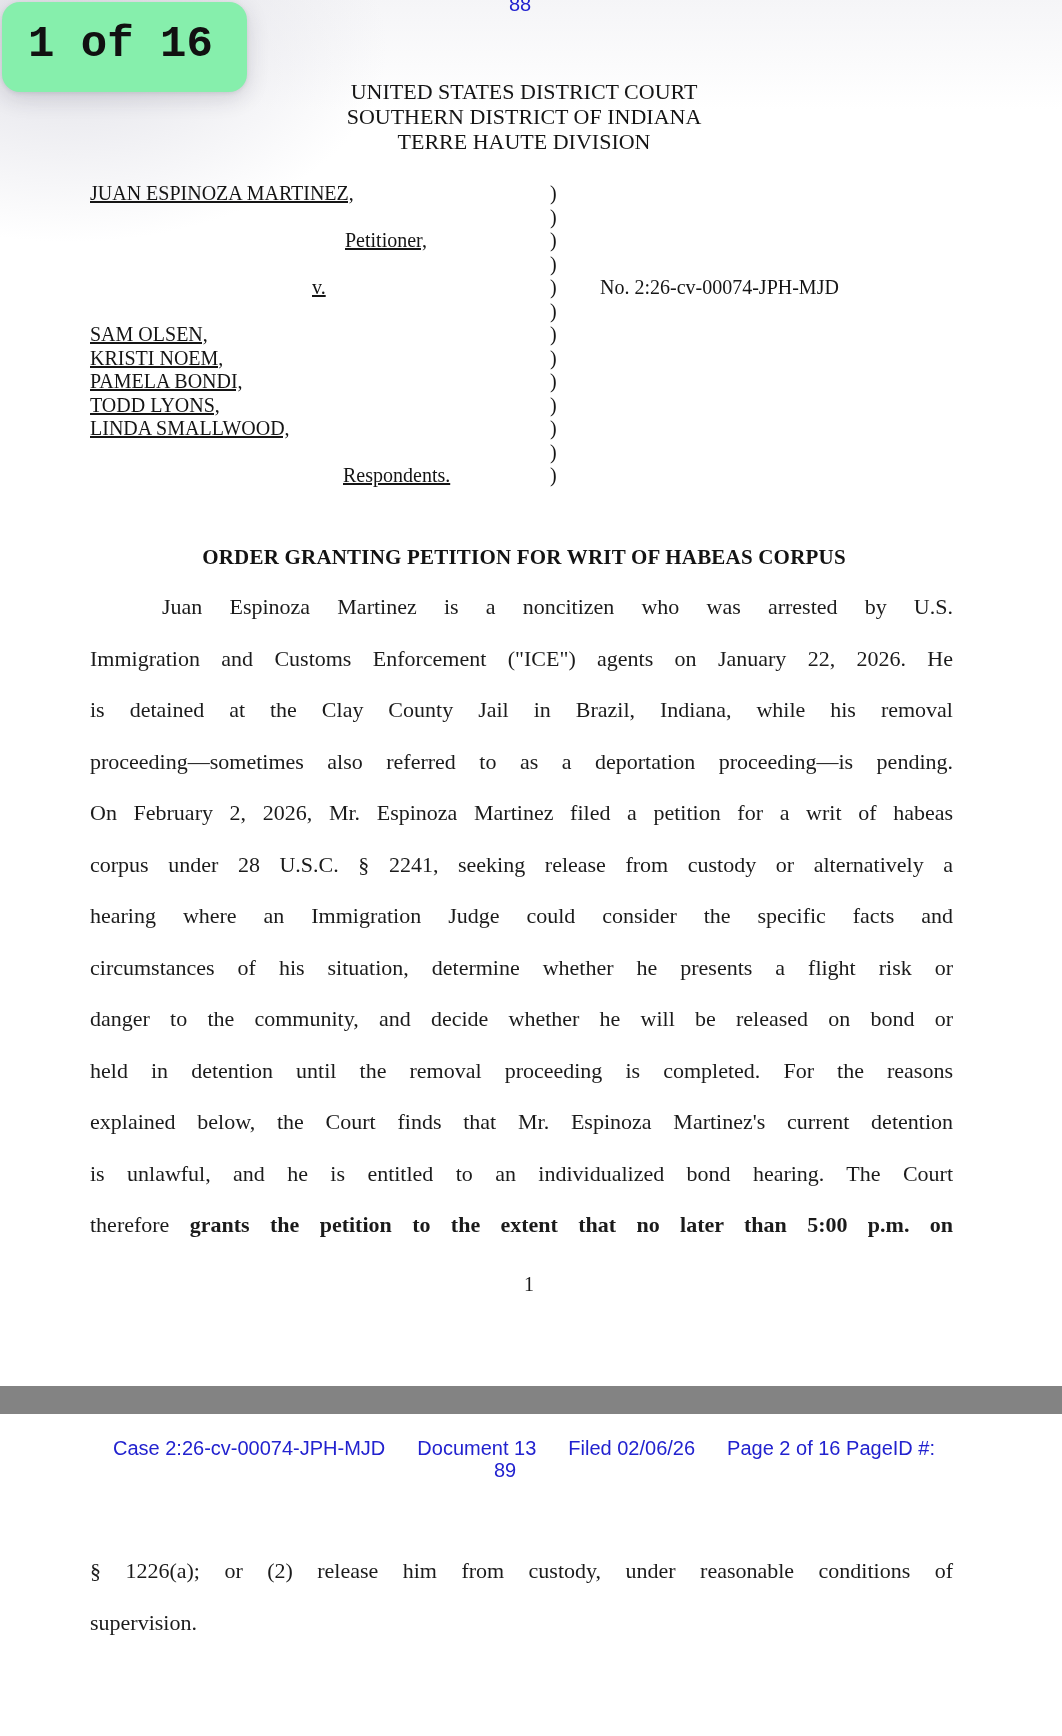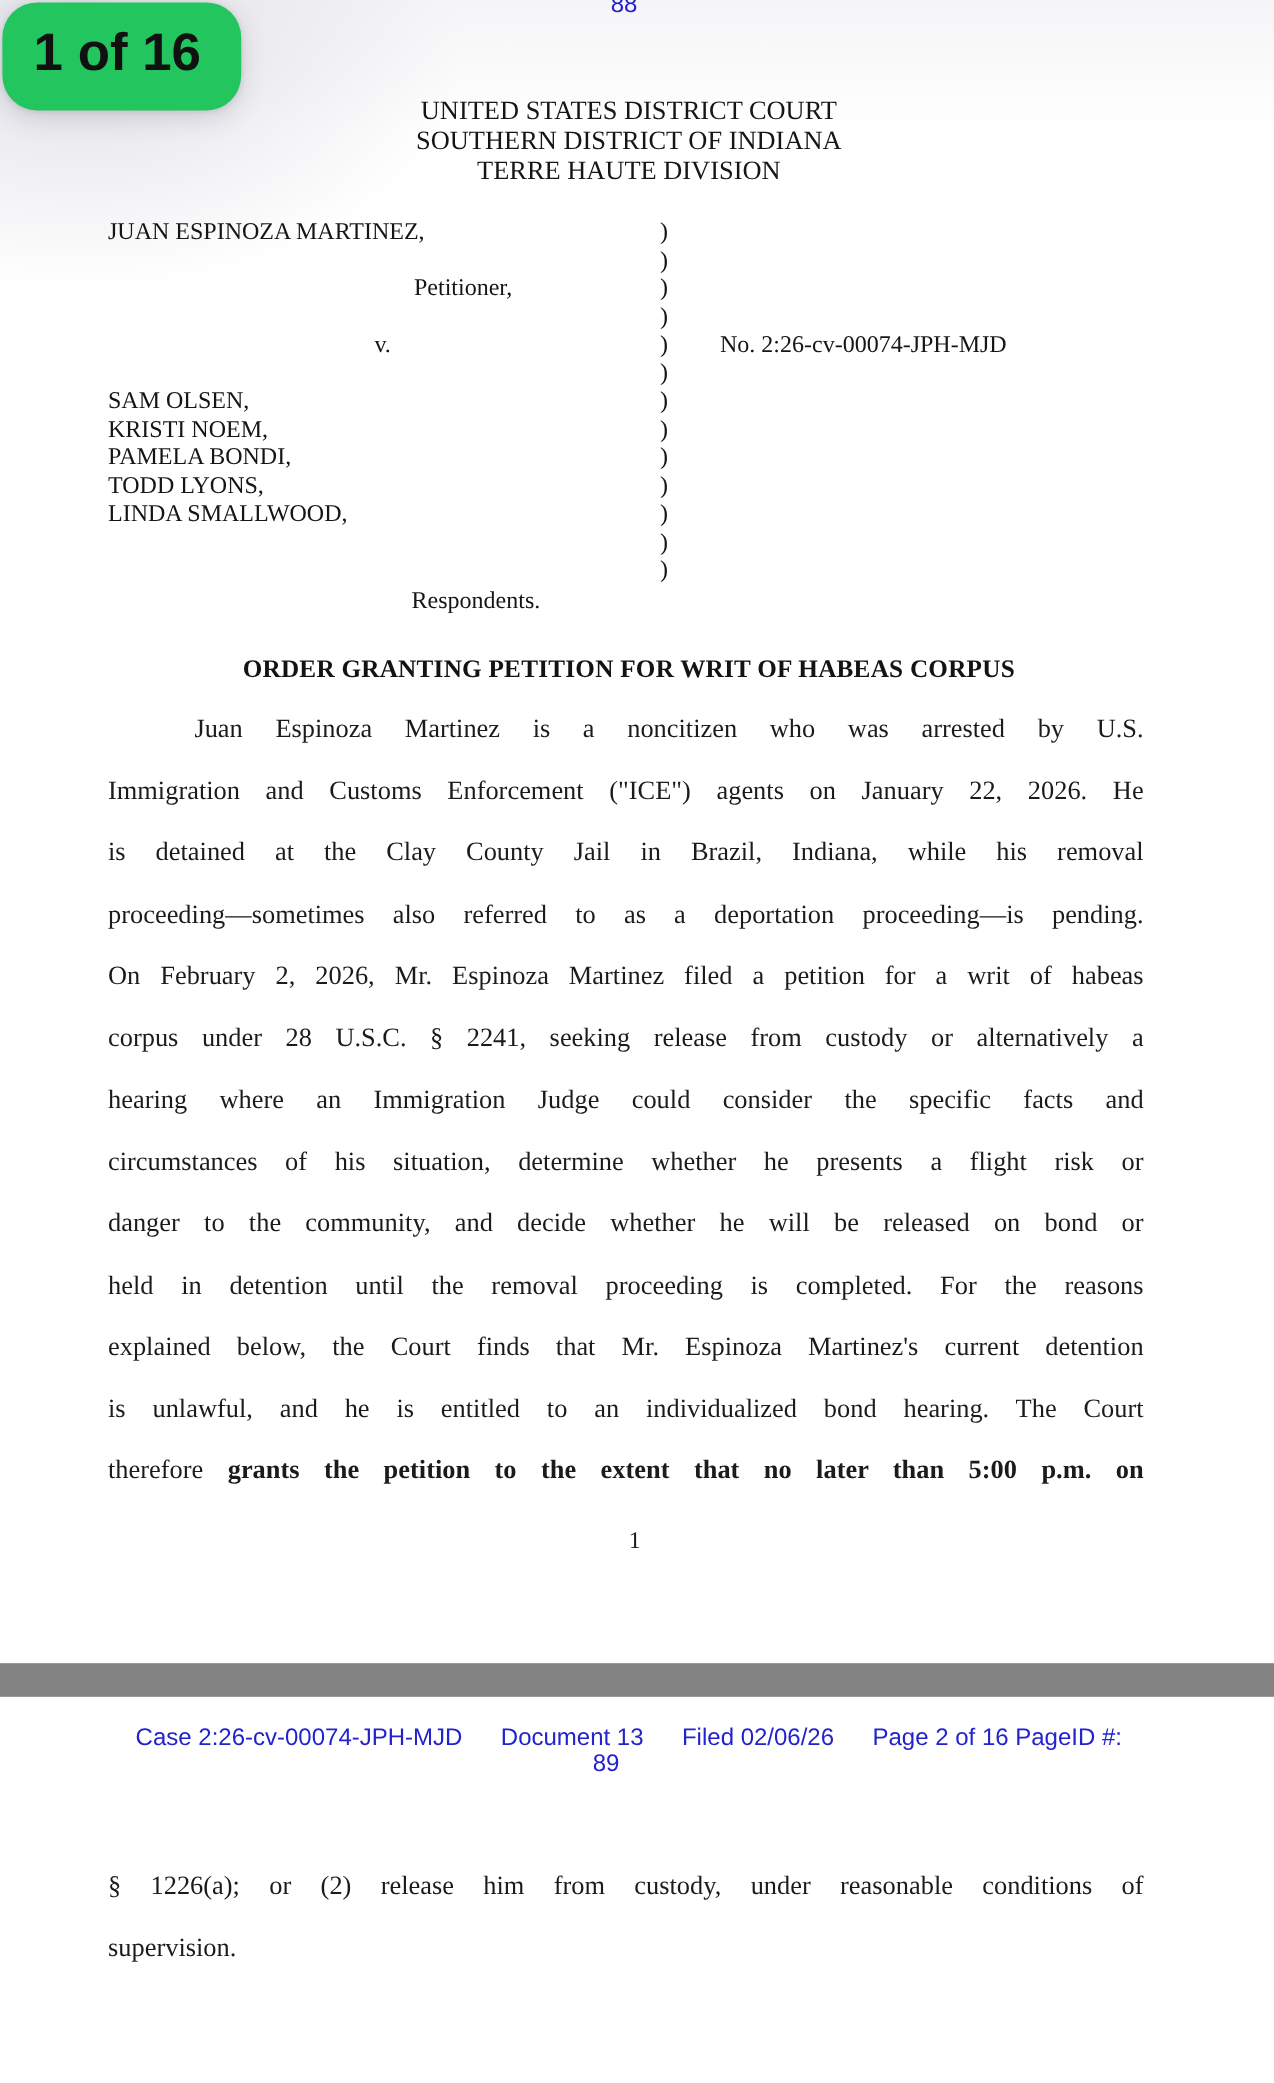--- a/index.html
+++ b/index.html
@@ -13,41 +13,41 @@
   }
   .abs{position:absolute;}
   
   .top-tint{top:0;left:0;width:1062px;height:110px;
     background:linear-gradient(180deg, rgba(233,233,238,0.45), rgba(233,233,238,0));}
   .corner-glow{top:-50px;left:-60px;width:460px;height:300px;
     background:radial-gradient(ellipse at 28% 32%, rgba(224,224,231,0.95), rgba(224,224,231,0) 68%);}
   
   .badge{
     top:2px;left:2px;
-    background:#22c55e;
-    border-radius:29px;
+    background:#86efac;
+    border-radius:18px;
     padding:18px 34px 24px 26px;
     box-shadow:0 6px 22px rgba(40,40,60,0.16), 0 1px 4px rgba(40,40,60,0.10);
-    font-family:Liberation Sans, sans-serif;
+    font-family:Liberation Mono, monospace;
     font-size:44px;font-weight:600;color:#111;
     line-height:1.1;
   }
   
   .blue{color:#2222cf;font-family:"Liberation Sans", sans-serif;}
   .pageid-top{top:-7px;left:0;width:100%;text-align:center;
     transform:translateX(-11px);font-size:20px;line-height:22px;}
   .court-header{top:79px;left:0;width:100%;text-align:center;transform:translateX(-7px);
     font-size:22px;line-height:25px;color:#151515;}
   
   .caption{top:182px;left:90px;width:880px;font-size:20px;color:#151515;}
   .cap-row{position:relative;height:23.5px;line-height:23.5px;}
-  .cap-left{position:absolute;left:0;white-space:nowrap;}
+  .cap-left{position:absolute;left:0;white-space:nowrap;text-decoration:underline;}
   .ind-pet{left:255px;}
   .ind-v{left:222px;}
-  .ind-resp{left:253px;margin-top:26px;}
+  .ind-resp{left:253px;}
   .cap-paren{position:absolute;left:460px;}
   .cap-right{position:absolute;left:510px;white-space:nowrap;}
   .order-title{top:545px;left:0;width:100%;text-align:center;transform:translateX(-7px);
     font-size:21px;line-height:24px;font-weight:bold;color:#131313;letter-spacing:0.2px;}
   
   .body-block{left:90px;width:863px;font-size:22px;color:#1b1b1b;}
   .p1{top:581px;}
   .p2{top:1545px;}
   .jline{line-height:51.5px;text-align:justify;text-align-last:justify;white-space:nowrap;
     

